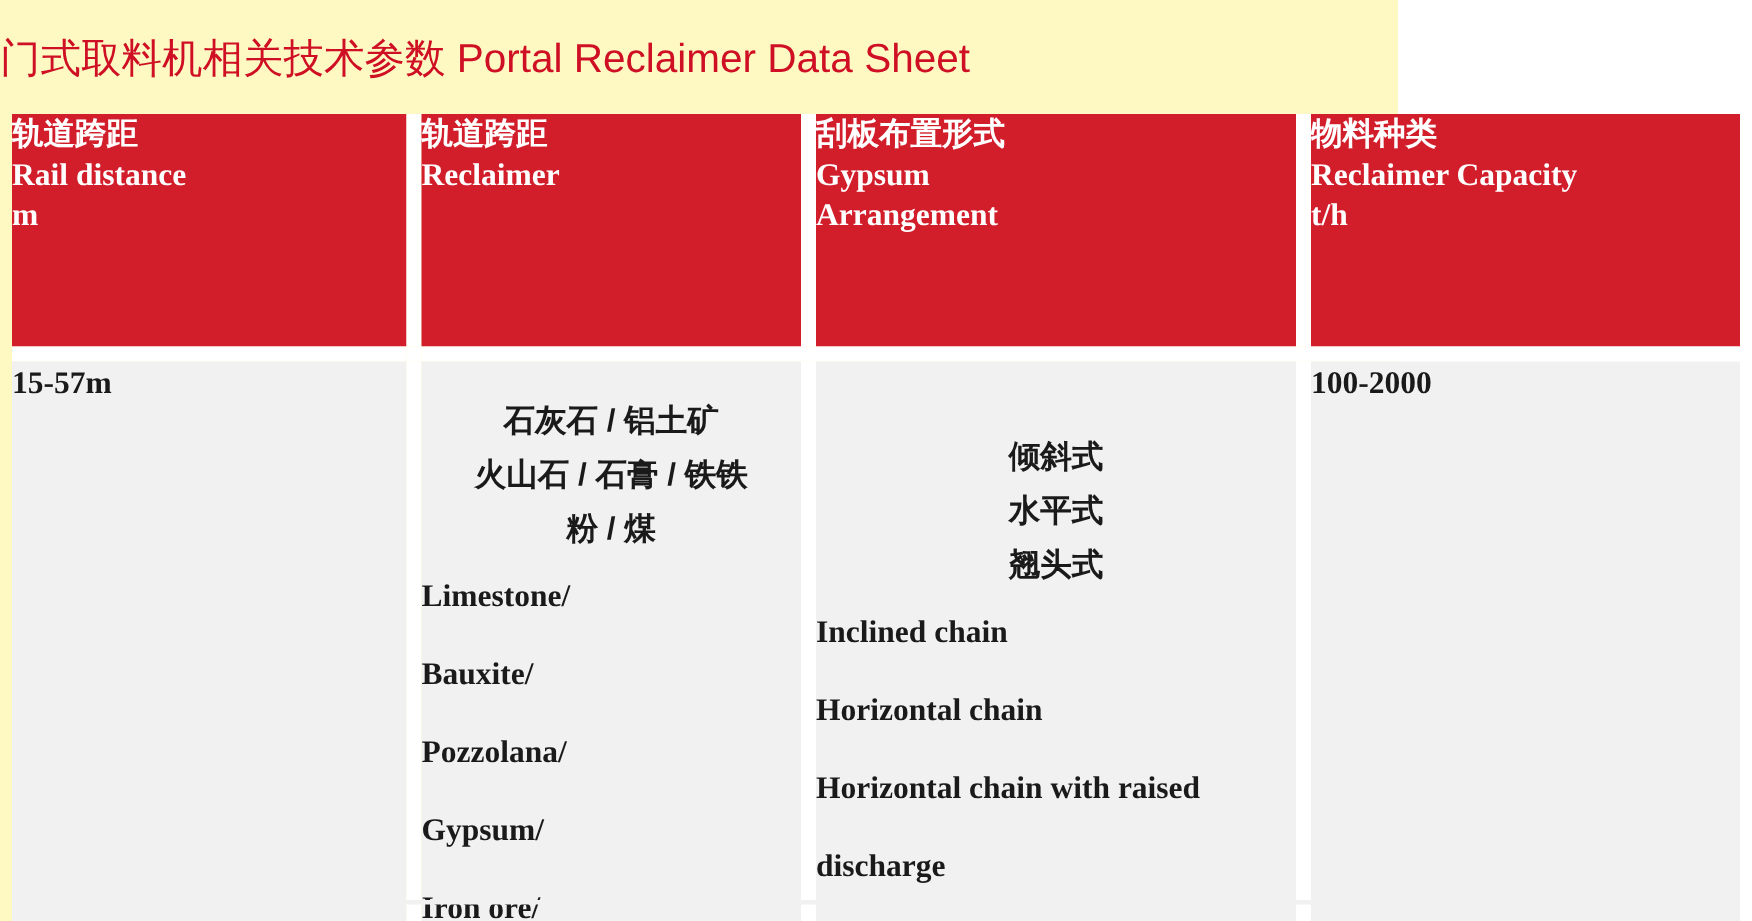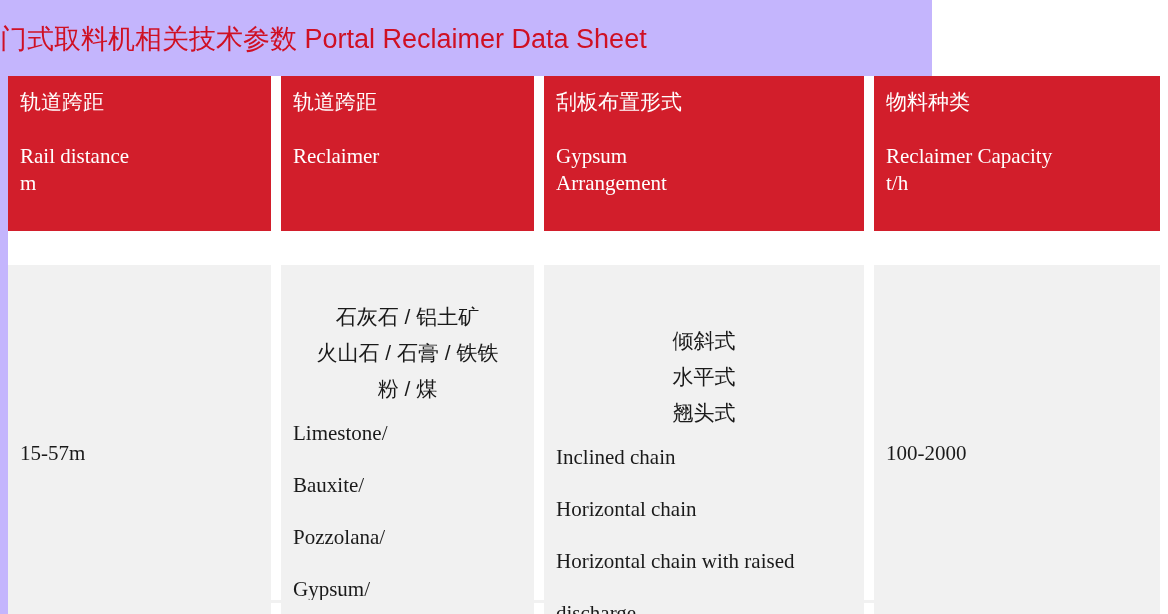--- a/index.html
+++ b/index.html
@@ -10,21 +10,21 @@
   body {
     width: 1168px;
     height: 614px;
     font-family: "Liberation Sans", sans-serif;
     overflow: hidden;
   }
   #page {
     position: relative;
     width: 932px;
     height: 614px;
-    background: #c4b5fd;
+    background: #fef9c3;
   }
   #title {
     position: absolute;
     left: 0px;
     top: 22px;
     width: 1160px;
     font-family: "Liberation Sans", sans-serif;
     font-size: 27px;
     line-height: 34px;
     color: #cf1024;
@@ -35,61 +35,60 @@
     position: absolute;
     left: 8px;
     top: 76px;
     width: 1152px;
     border-collapse: separate;
     border-spacing: 0;
     table-layout: fixed;
   }
   #table td {
     vertical-align: top;
-    padding: 12px;
+    padding: 0;
+    font-weight: bold;
   }
   .hcell {
     background: #d21e2b;
     color: #ffffff;
     height: 155px;
     padding: 18px 16px 0 16px;
     box-sizing: border-box;
   }
   .hcell .cn {
     font-family: "Liberation Sans", sans-serif;
     font-size: 21px;
     line-height: 27px;
     white-space: pre-line;
   }
   .hcell .en {
     font-family: "Liberation Serif", serif;
     font-size: 21px;
     line-height: 27px;
     white-space: pre-line;
-    margin-top: 28px;
   }
   .spacer-col {
     width: 10px;
     background: #ffffff;
   }
   .spacer-row td {
     height: 10px;
     background: #ffffff;
   }
   .bcell {
     background: #f1f1f1;
     color: #1a1a1a;
     height: 352px;
     padding: 0 16px;
     box-sizing: border-box;
   }
   .bcell .inner {
     display: flex;
     flex-direction: column;
-    justify-content: center;
     height: 352px;
   }
   .bcell.mid .inner {
     justify-content: flex-start;
     padding-top: 22px;
   }
   .bcell .cn {
     font-family: "Liberation Sans", sans-serif;
     font-size: 21px;
     line-height: 36px;

